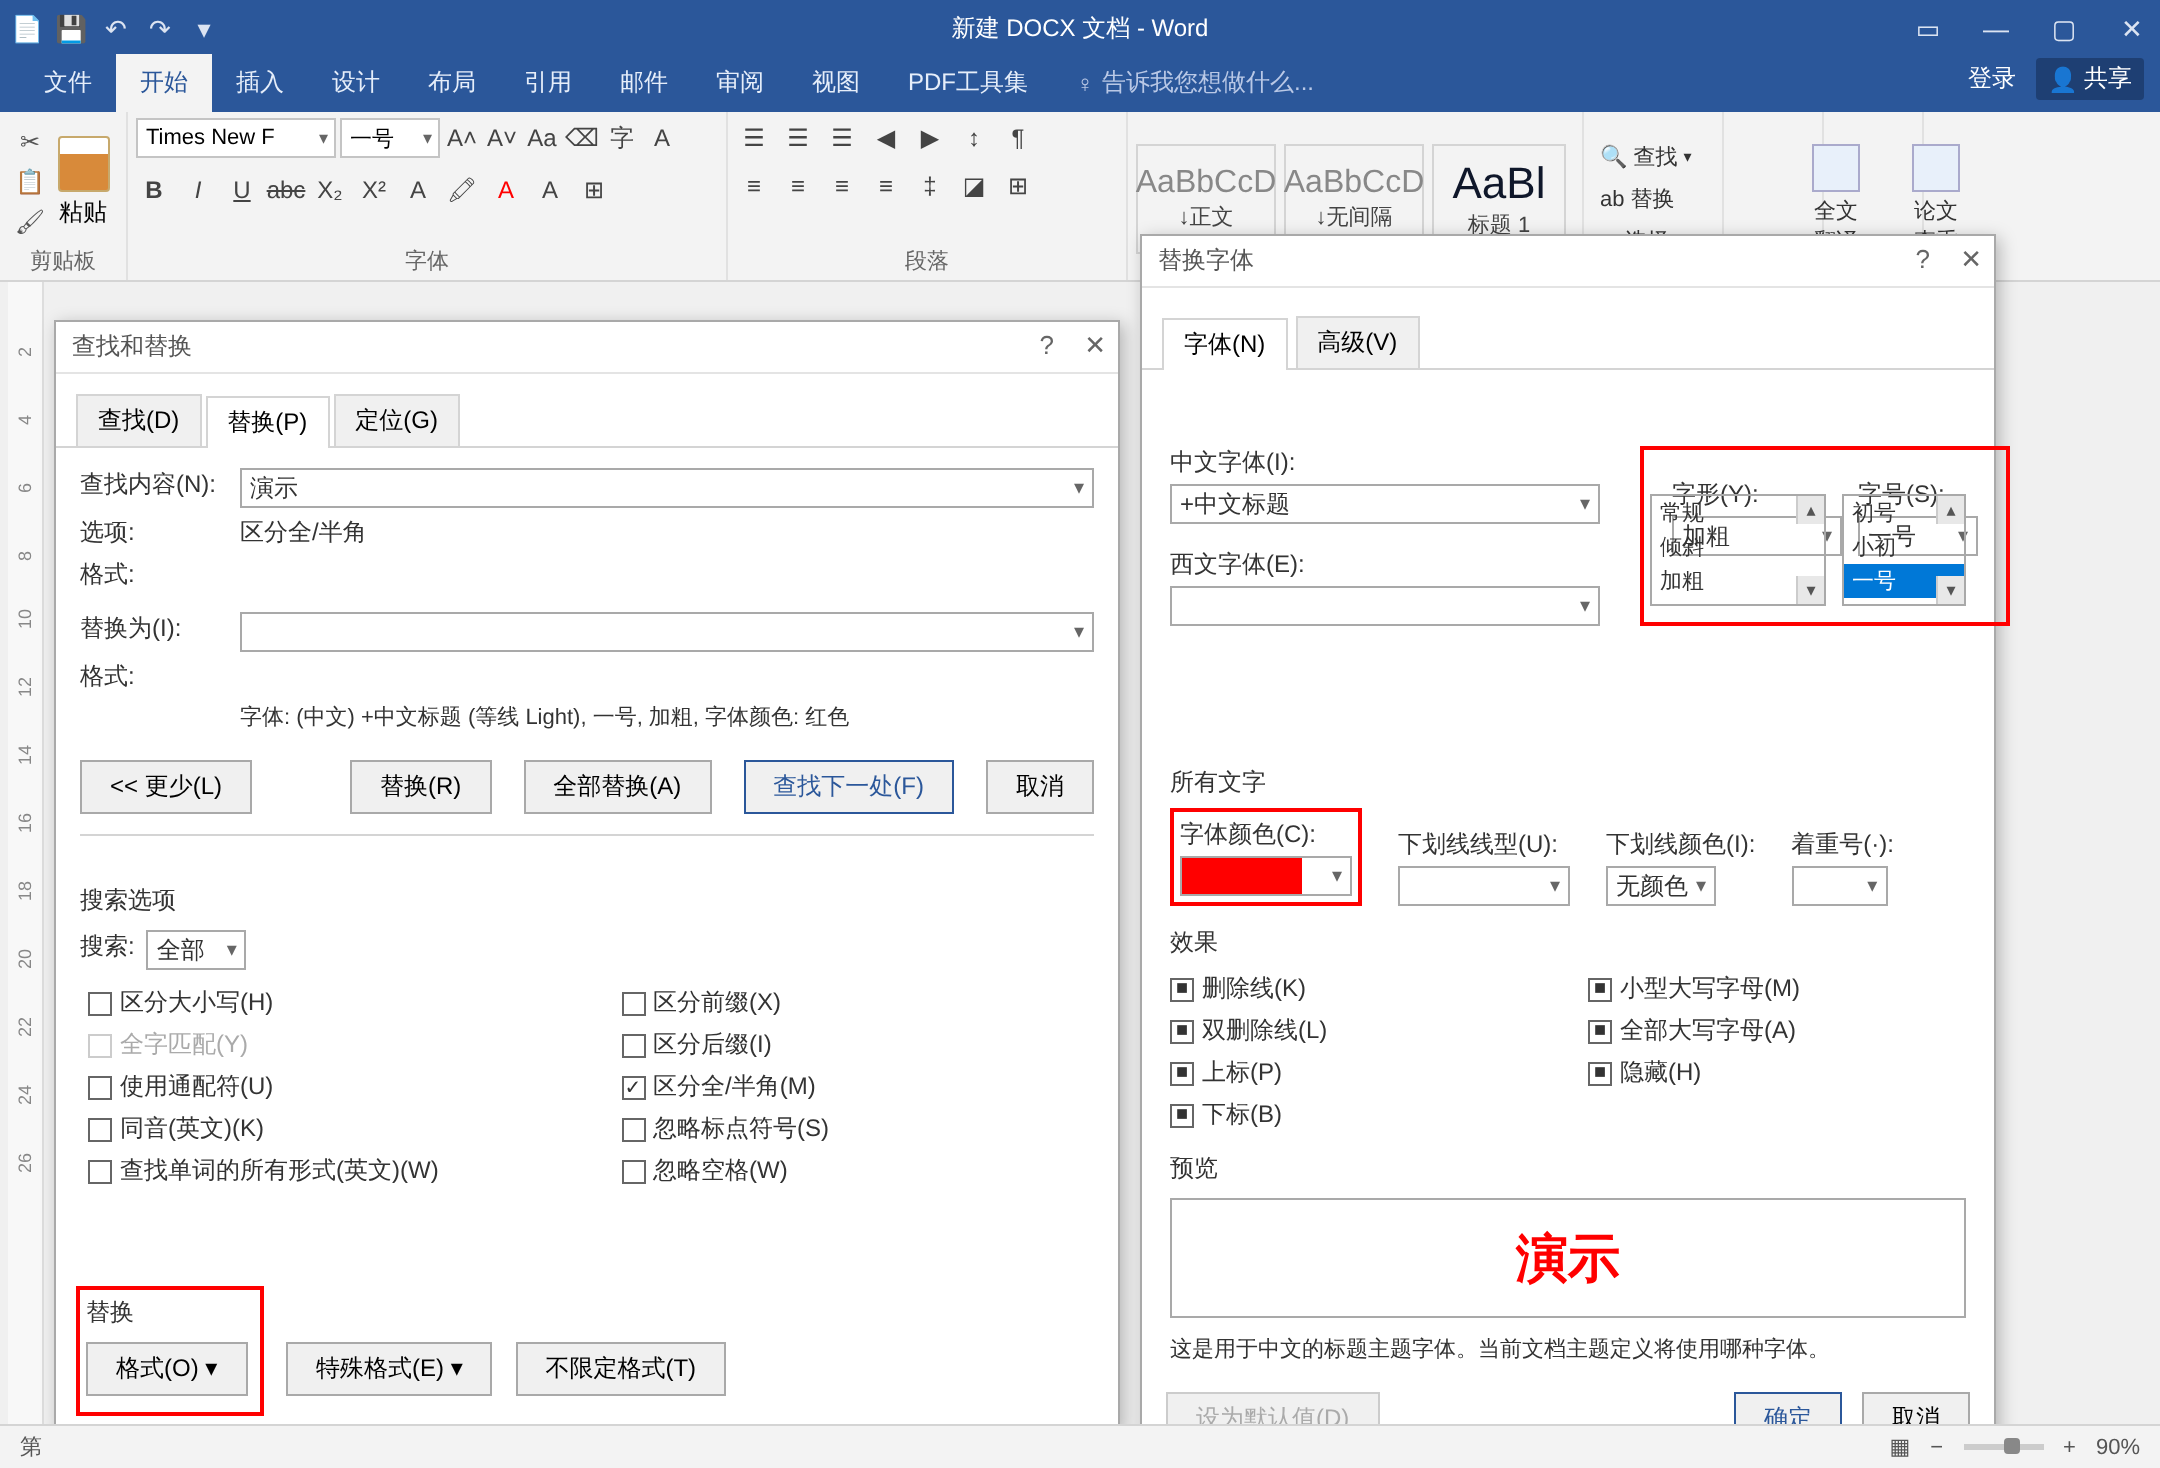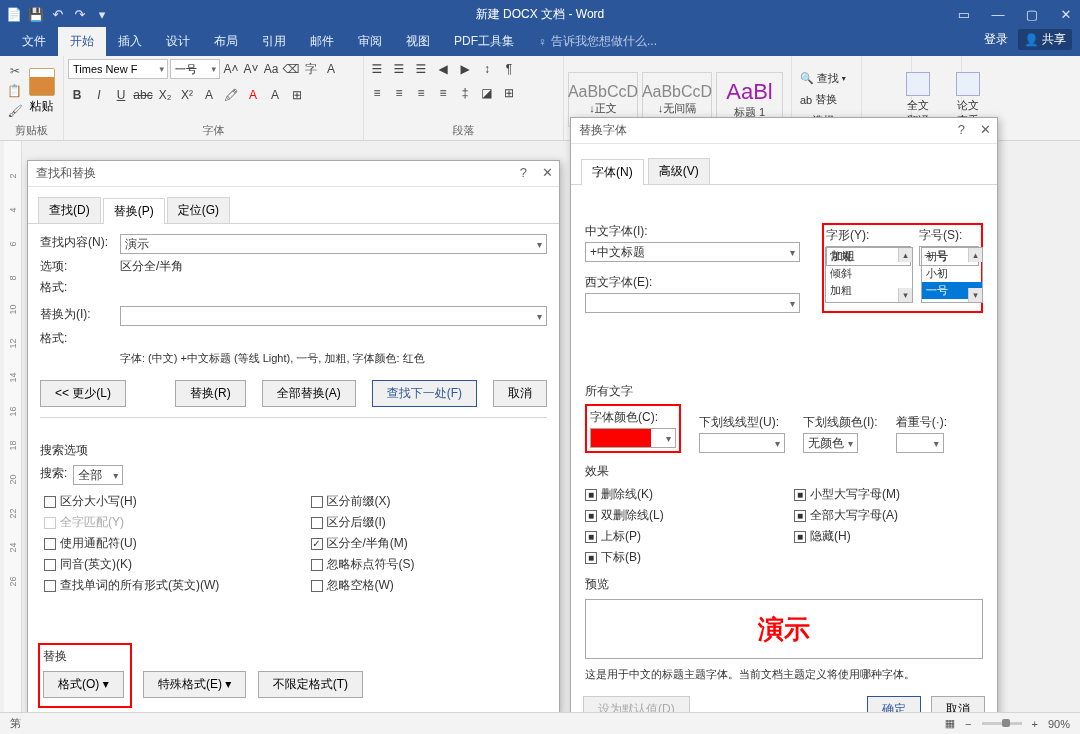--- a/index.html
+++ b/index.html
@@ -223,21 +223,21 @@
     <div class="rg-content">
       <div class="style-box">
         <span class="style-sample">AaBbCcD</span>
         <span>↓正文</span>
       </div>
       <div class="style-box">
         <span class="style-sample">AaBbCcD</span>
         <span>↓无间隔</span>
       </div>
       <div class="style-box">
-        <span class="style-sample" style="color:#a21caf;font-size:22px">AaBl</span>
+        <span class="style-sample" style="color:#0f172a;font-size:22px">AaBl</span>
         <span>标题 1</span>
       </div>
     </div>
   </div>
 
   <div class="ribbon-group" style="width:70px">
     <div class="rg-content">
       <div class="edit-col">
         <div class="edit-item">
             <span>🔍</span>
@@ -408,21 +408,21 @@
     <div class="dlg-tab">高级(V)</div>
   </div>
   <div class="fd-body">
     <div class="fd-row">
       <div class="fd-col" style="flex:1">
         <span>中文字体(I):</span>
         <div class="sel" style="width:215px">+中文标题</div>
         <span style="margin-top:10px">西文字体(E):</span>
         <div class="sel" style="width:215px"></div>
       </div>
-      <div class="red-box" style="padding:2px;display:flex;gap:8px">
+      <div class="red-box" style="padding:14px;display:flex;gap:8px">
         <div class="fd-col" style="width:85px">
           <span>字形(Y):</span>
           <div class="sel" style="width:85px">加粗</div>
         </div>
         <div class="fd-col" style="width:60px">
           <span>字号(S):</span>
           <div class="sel" style="width:60px">一号</div>
         </div>
       </div>
     </div>

